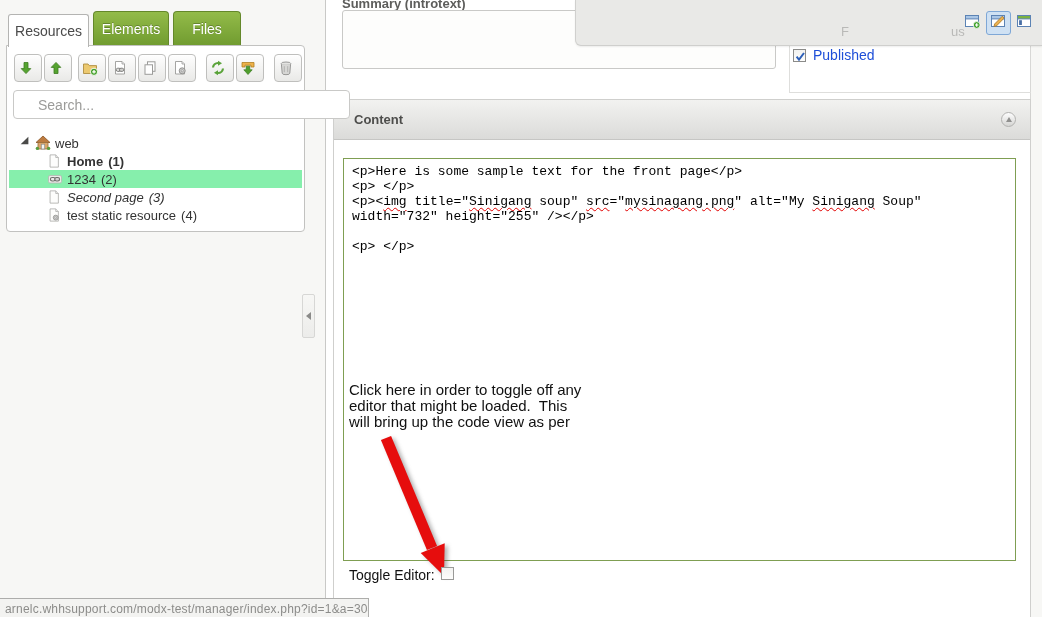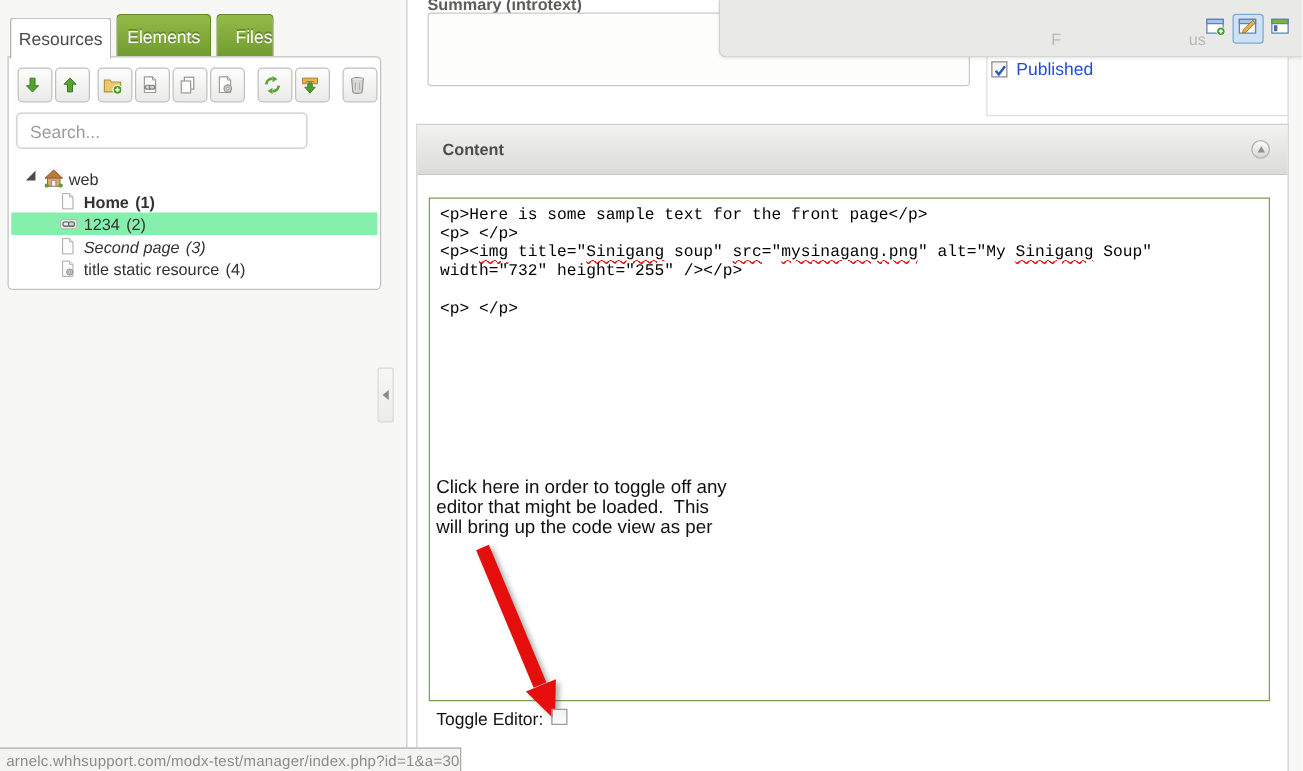--- a/index.html
+++ b/index.html
@@ -10,35 +10,35 @@
   
   .tab { position:absolute; display:flex; align-items:center; justify-content:center;
          font-size:14px; cursor:pointer; }
   .tab.green { top:11px; height:34px; color:#fff; border:1px solid #64882a; border-bottom:none;
                border-radius:4px 4px 0 0;
                background:linear-gradient(#93bb49,#719c30); text-shadow:0 -1px 0 rgba(0,0,0,.25); }
   .tab.active { top:14px; height:33px; background:#fff; color:#4a4a4a;
                 border:1px solid #b4b4b2; border-bottom:none; border-radius:3px 3px 0 0; z-index:3;align-items:center; }
   .tab-resources { left:8px; width:81px; }
   .tab-elements  { left:93px; width:76px; }
-  .tab-files     { left:173px; width:46px;justify-content:flex-end; }
+  .tab-files     { left:173px; width:68px; }
 
   .tree-panel { position:absolute; left:6px; top:45px; width:299px; height:187px;
                 background:#fff; border:1px solid #c2c2c0; border-radius:0 4px 4px 4px; z-index:2; }
   .tree-toolbar { position:absolute; left:7px; top:8px; display:flex; align-items:center; }
   .tbtn { width:28px; height:28px; border:1px solid #bfbfbd; border-radius:4px;
           background:linear-gradient(#fefefe,#e9e9e7); box-shadow:inset 0 1px 0 #fff;
           display:flex; align-items:center; justify-content:center; cursor:pointer; }
   .tbtn + .tbtn { margin-left:2px; }
   .gap6 { margin-left:6px !important; } .gap10 { margin-left:10px !important; }
 
-  .search-box { position:absolute; left:6px; top:44px; width:233px; height:29px;
+  .search-box { position:absolute; left:6px; top:44px; width:337px; height:29px;
                 border:1px solid #c9c9c7; border-radius:4px; background:#fff;
                 font-family:"Liberation Sans",sans-serif; font-size:14px; color:#444;
-                padding:0 10px; outline:none; }
+                padding:0 24px; outline:none; }
   .search-box::placeholder { color:#9b9b99; }
 
   .tree-row { position:absolute; left:2px; width:293px; height:18px;
               display:flex; align-items:center; font-size:13px; color:#333; cursor:pointer; }
   .tree-row.selected { background:#86efac; }
   .tree-row .lbl.bold { font-weight:bold; }
   .tree-row .lbl.italic, .tree-row .sfx.italic { font-style:italic; }
   .tree-row .sfx { margin-left:5px; }
   .tree-row .sfx.bold { font-weight:bold; }
   .t-ico { display:inline-flex; width:16px; height:16px; margin-right:4px; flex:none; }
@@ -276,21 +276,21 @@
 
     <div class="tree-row" style="top:160px">
       <span class="t-ico" style="margin-left:38px">
           <svg width="14" height="16" viewBox="0 0 16 16">
             <path d="M3.5,1 h6.5 l3,3 v11 h-9.5z" fill="#fdfdfc" stroke="#a8a8a6" stroke-width=".9"></path>
             <path d="M10,1 v3 h3" fill="#ededeb" stroke="#a8a8a6" stroke-width=".8"></path>
             <circle cx="10" cy="11" r="2.8" fill="#cccccb" stroke="#8b8b89" stroke-width=".9"></circle>
             <circle cx="10" cy="11" r="1" fill="#fff" stroke="#8b8b89" stroke-width=".7"></circle>
           </svg>
         </span>
-      <span class="lbl">title static resource</span>
+      <span class="lbl">test static resource</span>
       <span class="sfx">(4)</span>
     </div>
   </div>
 
   <div class="collapse-handle">
     <span class="tri"></span>
   </div>
 
   <div class="main-panel">
 

